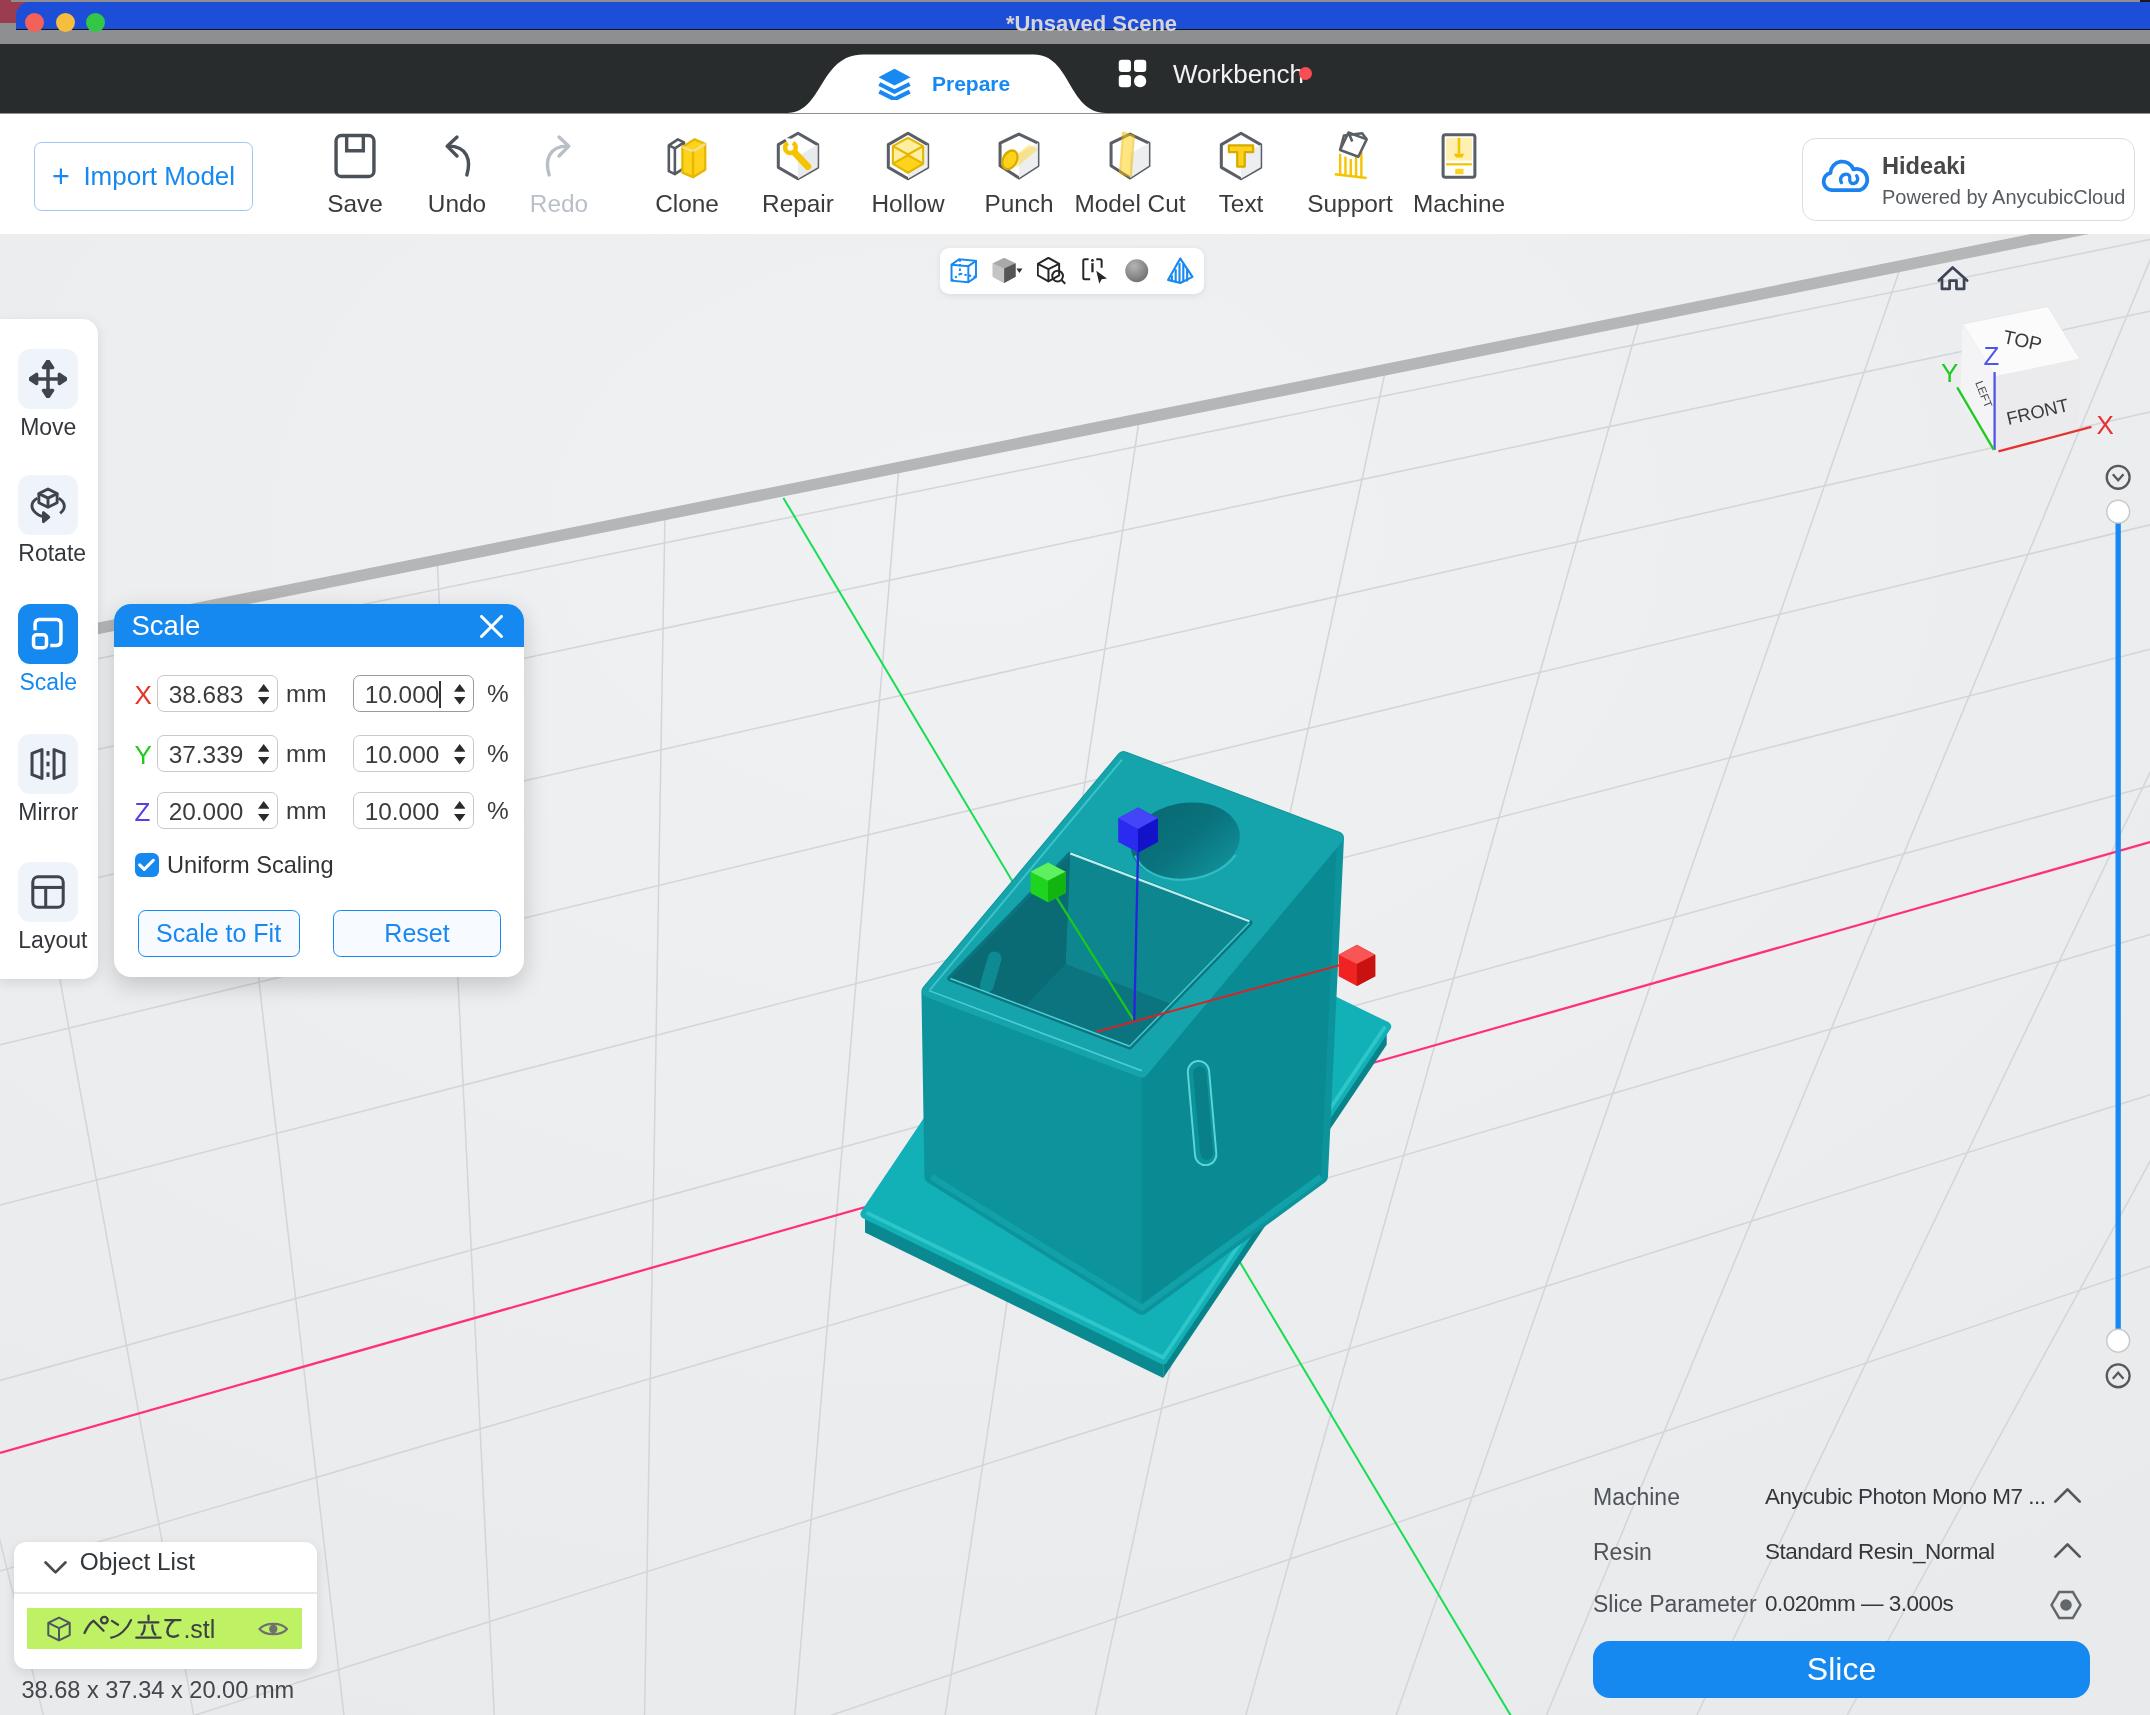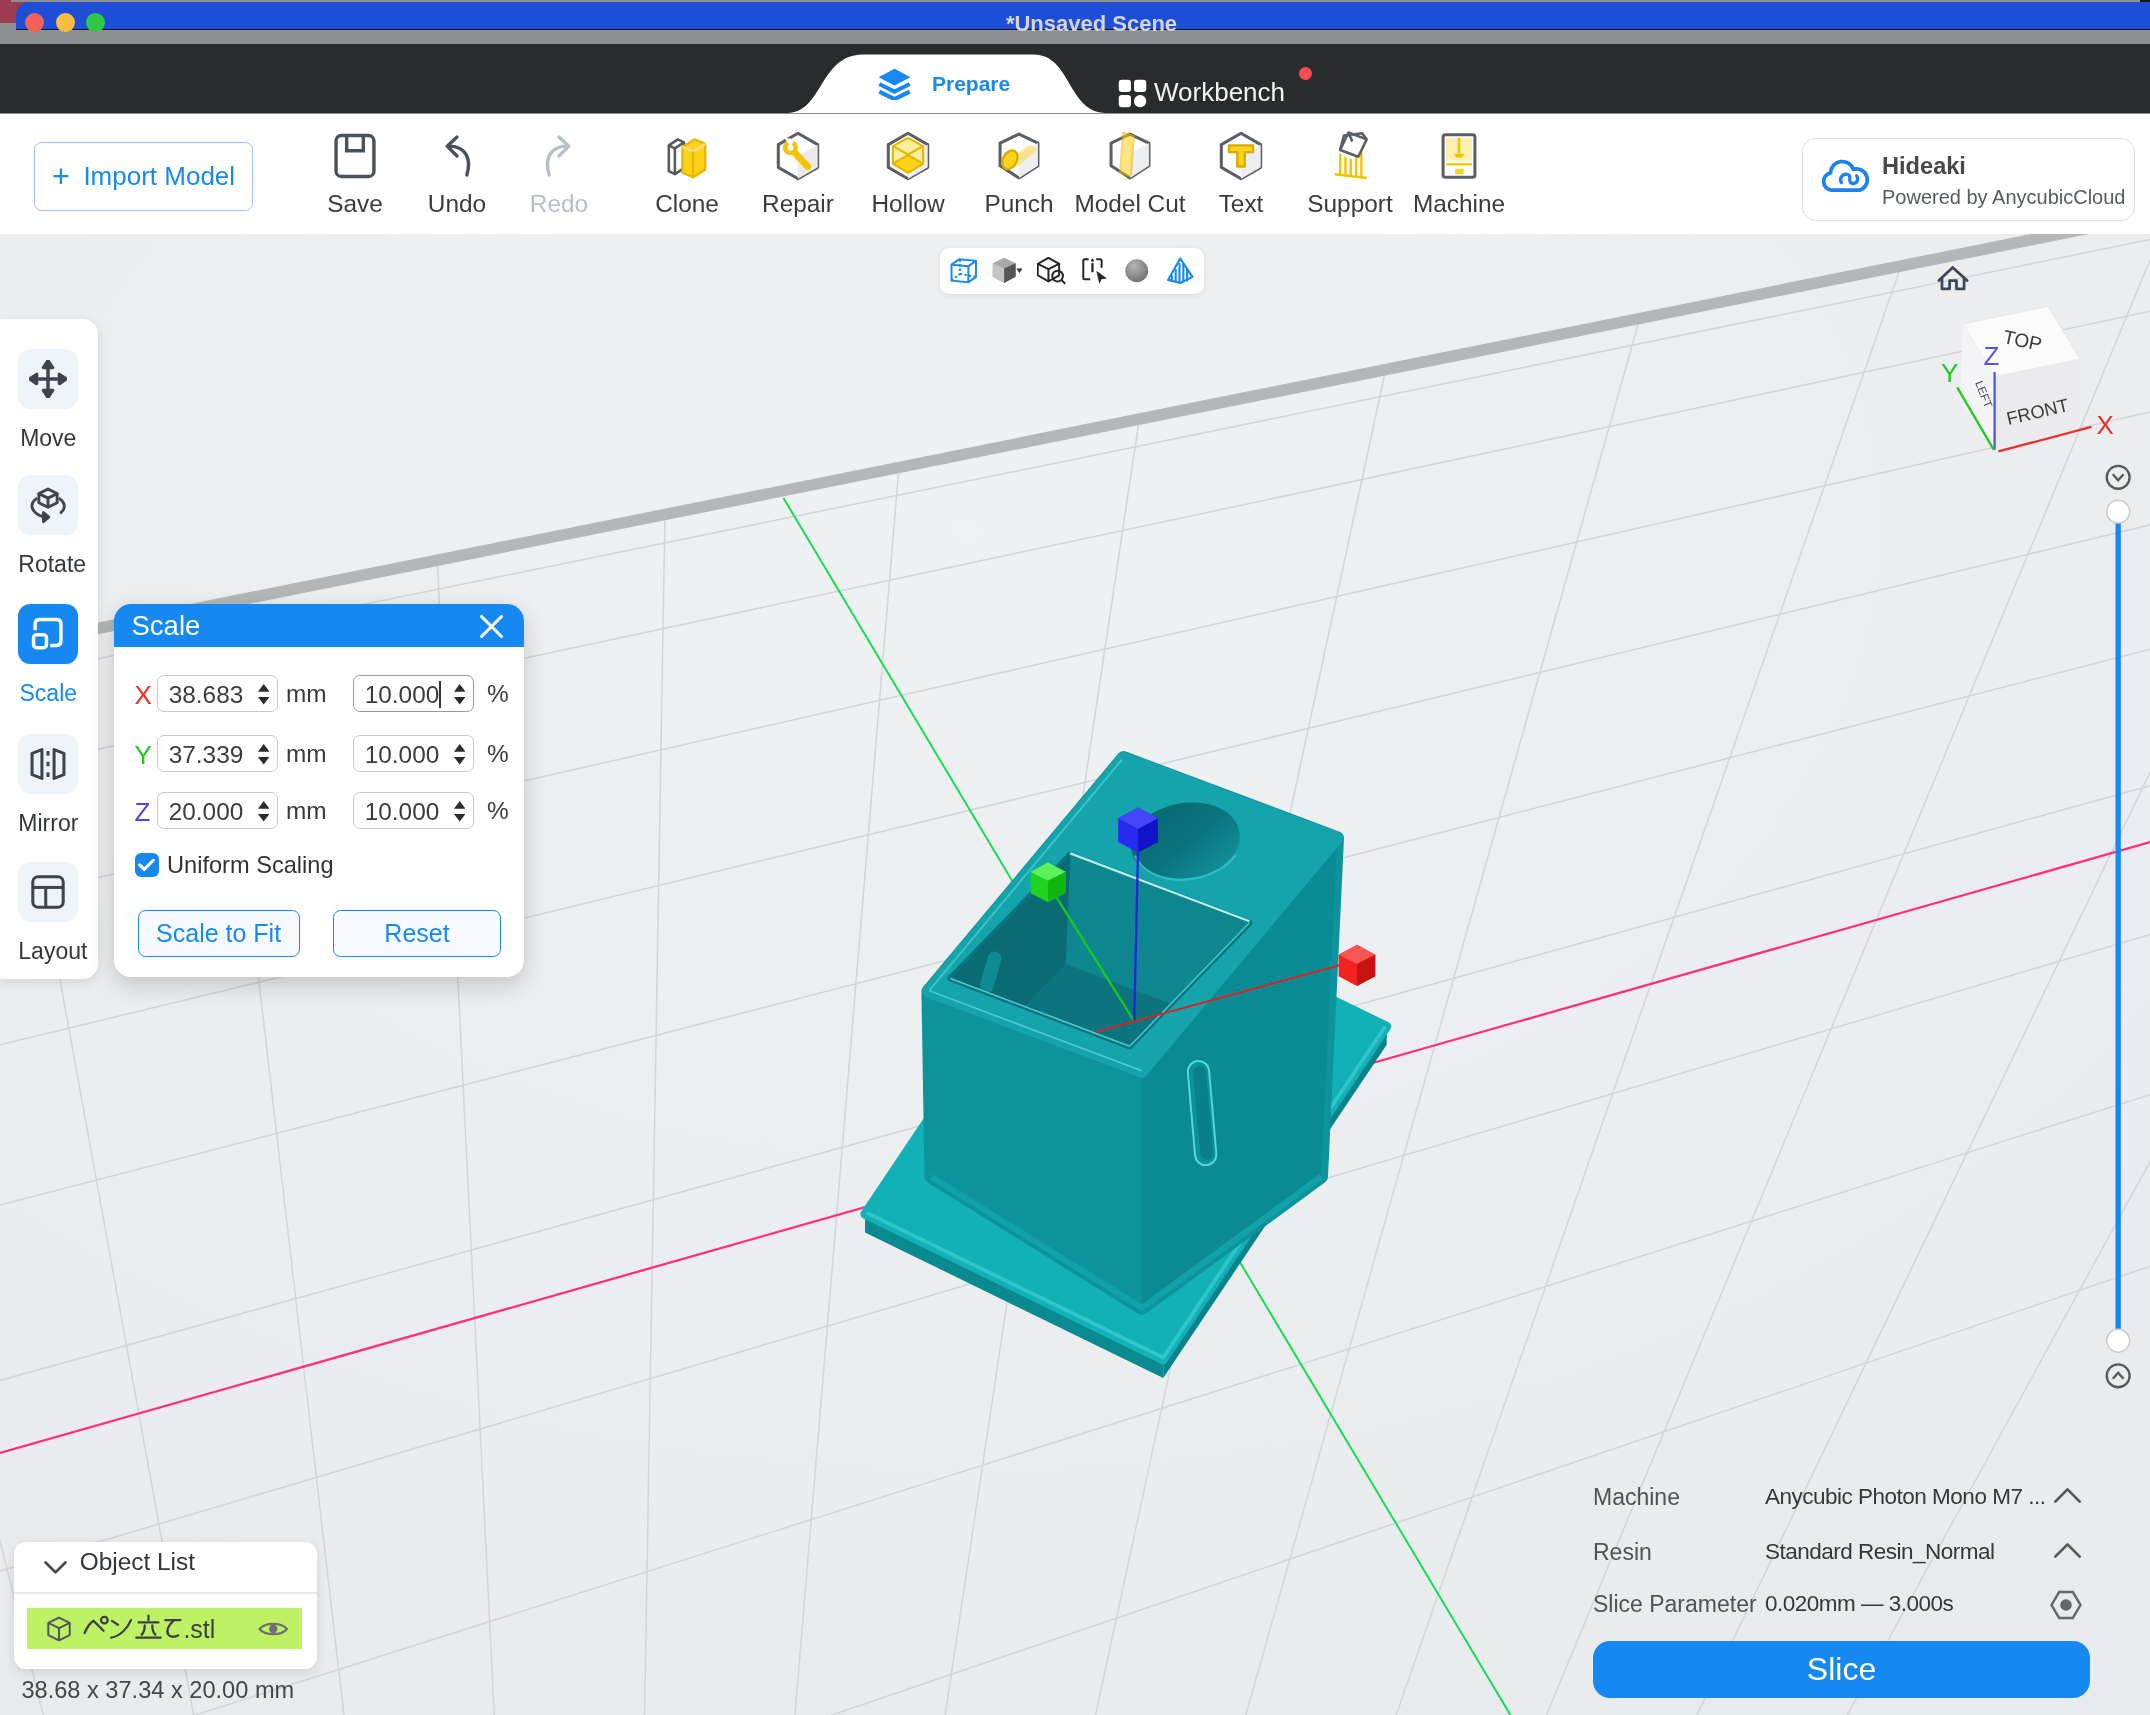--- a/index.html
+++ b/index.html
@@ -11,21 +11,21 @@
 #topstrip { position:absolute; left:10.7px; top:0; width:2129px; height:2.3px; background:#8f8f91; z-index:3; }
 
 #titlebar { position:absolute; z-index:2; left:16px; top:1.5px; width:2151px; height:28px; background:#1d4ed8; border-radius:13.7px 13.7px 0 0; border-bottom:1.5px solid #161616; }
 .tl { position:absolute; top:11.4px; width:19px; height:19px; border-radius:50%; }
 #title { position:absolute; top:0; left:0; right:0; height:43px; line-height:43px; text-align:center; color:#d6d4d5; font-size:22px; font-weight:700; }
 
 #tabbar { position:absolute; left:0; top:44px; width:2151px; height:69px; background:#292c2d; }
 #tabshape { position:absolute; left:0; top:0; }
 #preparetab { position:absolute; left:877px; top:15.3px; height:49px; display:flex; align-items:center; gap:20px; }
 #preparetab .lbl { color:#1789f1; font-size:21px; font-weight:600; }
-#workbench { position:absolute; left:1118px; top:15.3px; height:49px; display:flex; align-items:flex-end; gap:7px; }
+#workbench { position:absolute; left:1118px; top:15.3px; height:49px; display:flex; align-items:flex-start; gap:26px; }
 #workbench .lbl { color:#f2f2f2; font-size:26px; font-weight:500; }
 #wbdot { position:absolute; left:1299px; top:23px; width:13px; height:13px; border-radius:50%; background:#fb4b53; }
 
 #toolbar { position:absolute; left:0; top:114px; width:2151px; height:120px; background:#ffffff; }
 #importbtn { position:absolute; left:34px; top:28px; width:219px; height:69px; border:1.5px solid #9dc6f8; border-radius:7.6px; display:flex; align-items:center; justify-content:center; gap:13.7px; color:#1789f1; font-size:26px; }
 .tbtn { position:absolute; top:13.7px; width:114px; display:flex; flex-direction:column; align-items:center; }
 .tbtn .ic { height:56px; display:flex; align-items:center; justify-content:center; }
 .tbtn .tl2 { margin-top:6.1px; font-size:24.4px; color:#3b3b3b; white-space:nowrap; }
 .tbtn.dis .tl2 { color:#b9bfc8; }
 #usercard { position:absolute; left:1802px; top:24.4px; width:333px; height:83px; border:1.5px solid #dcdcdc; border-radius:13.7px; }
@@ -33,21 +33,21 @@
 #uc-sub { position:absolute; left:79px; top:47px; font-size:20px; white-space:nowrap; color:#555b61; }
 
 #viewport { position:absolute; left:0; top:234px; width:2151px; height:1482px; background:#ecedee; }
 
 #minibar { position:absolute; left:940px; top:248px; width:264px; height:46px; background:#ffffff; border-radius:9.2px; box-shadow:0 1.5px 6.1px rgba(0,0,0,0.08); display:flex; align-items:center; justify-content:center; gap:14.5px; }
 
 #toolpanel { position:absolute; left:0; top:319px; width:98px; height:660px; background:#ffffff; border-radius:0 15.3px 15.3px 0; box-shadow:0 3.1px 10.7px rgba(0,0,0,0.10); }
 .sbtn { position:absolute; left:18.3px; width:60px; text-align:center; }
 .sbtn .bx { width:60px; height:60px; border-radius:12.2px; background:#eff3fa; display:flex; align-items:center; justify-content:center; }
 .sbtn.active .bx { background:#1689f0; }
-.sbtn .lb { margin-top:16px; font-size:23px; color:#33373c; }
+.sbtn .lb { margin-top:5px; font-size:23px; color:#33373c; }
 .sbtn.active .lb { color:#1689f0; }
 
 #dlg { position:absolute; left:114px; top:604px; width:410px; height:373px; background:#ffffff; border-radius:17px; box-shadow:0 7.6px 23px rgba(0,0,0,0.18); }
 #dlg-head { position:absolute; left:0; top:0; width:410px; height:43px; background:#1689f0; border-radius:17px 17px 0 0; }
 #dlg-title { position:absolute; left:17.5px; top:6.1px; font-size:27.5px; color:#ffffff; }
 .drow { position:absolute; left:0; width:410px; height:37px; }
 .axl { position:absolute; left:20.6px; top:4.6px; font-size:26px; font-weight:500; }
 .numbox { position:absolute; top:0; width:121px; height:37px; border:1.5px solid #c9c9c9; border-radius:6.9px; background:#fff; }
 .numbox .val { position:absolute; left:10.7px; top:5.3px; font-size:24.4px; color:#3b3b3b; }
 .unit { position:absolute; top:5.3px; font-size:24.4px; color:#3b3b3b; }

